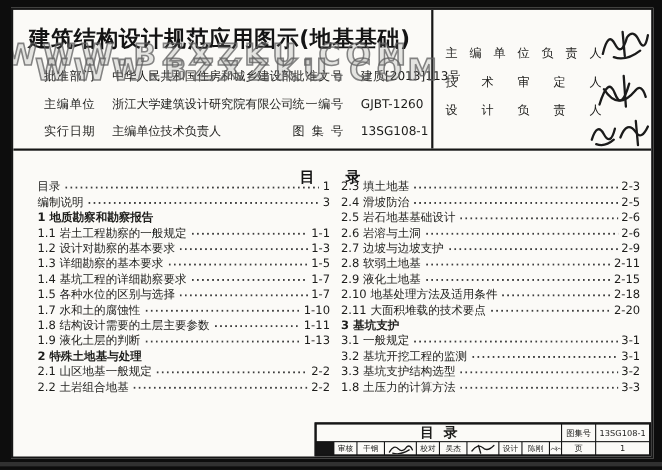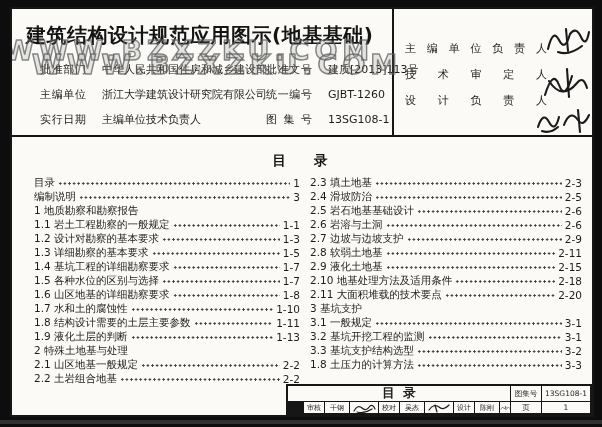--- a/index.html
+++ b/index.html
@@ -33,25 +33,25 @@
   .hsign { position:absolute; left:382px; top:16px; width:198px; }
   .hsrow { height:26px; display:flex; align-items:center; }
   .hsrole { display:inline-block; margin-left:11px; width:142px; font-size:11px; color:#1d1d1b;
             text-align:justify; text-align-last:justify;margin-top:20px; }
   .sig { position:absolute; pointer-events:none; }
   .sig path { fill:none; stroke:#1b1b1b; stroke-width:2.1; stroke-linecap:round; stroke-linejoin:round; }
 
   
   .toc-heading { position:absolute; left:0; top:143px; width:576px; text-align:center;
                  font-size:13.5px; font-weight:bold; color:#141414; white-space:pre; }
-  .toc-col { position:absolute; top:167px; font-size:10.5px; color:#1d1d1b;text-align:center; }
+  .toc-col { position:absolute; top:154px; font-size:10.5px; color:#1d1d1b;text-align:center; }
   .toc-col-left  { left:22px;  width:266px; }
   .toc-col-right { left:298px; width:272px; }
   .trow { display:flex; align-items:center; height:14px; white-space:nowrap; }
-  .trow.sec { font-weight:normal; }
+  .trow.sec { font-weight:bold; }
   .tt { flex:0 0 auto; }
   .leader { flex:1 1 auto; height:12px; margin:0 3px;
             background-image:radial-gradient(circle, #3c3c3c 0.9px, transparent 1.1px);
             background-size:4.6px 4.6px; background-repeat:repeat-x; background-position:0 60%; }
   .tp { flex:0 0 auto; }
 
   
   .tblock { position:absolute; right:0; bottom:0; width:306px; height:31px;
             display:grid; grid-template-columns:1fr 30px 48px; grid-template-rows:15px 11px;
             gap:1px; background:#161616; border:2px solid #161616; }
@@ -165,25 +165,20 @@
     <span class="tt">1.4 基坑工程的详细勘察要求</span>
     <span class="leader"></span>
     <span class="tp">1-7</span>
   </div>
         <div class="trow">
     <span class="tt">1.5 各种水位的区别与选择</span>
     <span class="leader"></span>
     <span class="tp">1-7</span>
   </div>
         <div class="trow">
-    <span class="tt">1.6 山区地基的详细勘察要求</span>
-    <span class="leader"></span>
-    <span class="tp">1-8</span>
-  </div>
-        <div class="trow">
     <span class="tt">1.7 水和土的腐蚀性</span>
     <span class="leader"></span>
     <span class="tp">1-10</span>
   </div>
         <div class="trow">
     <span class="tt">1.8 结构设计需要的土层主要参数</span>
     <span class="leader"></span>
     <span class="tp">1-11</span>
   </div>
         <div class="trow">

